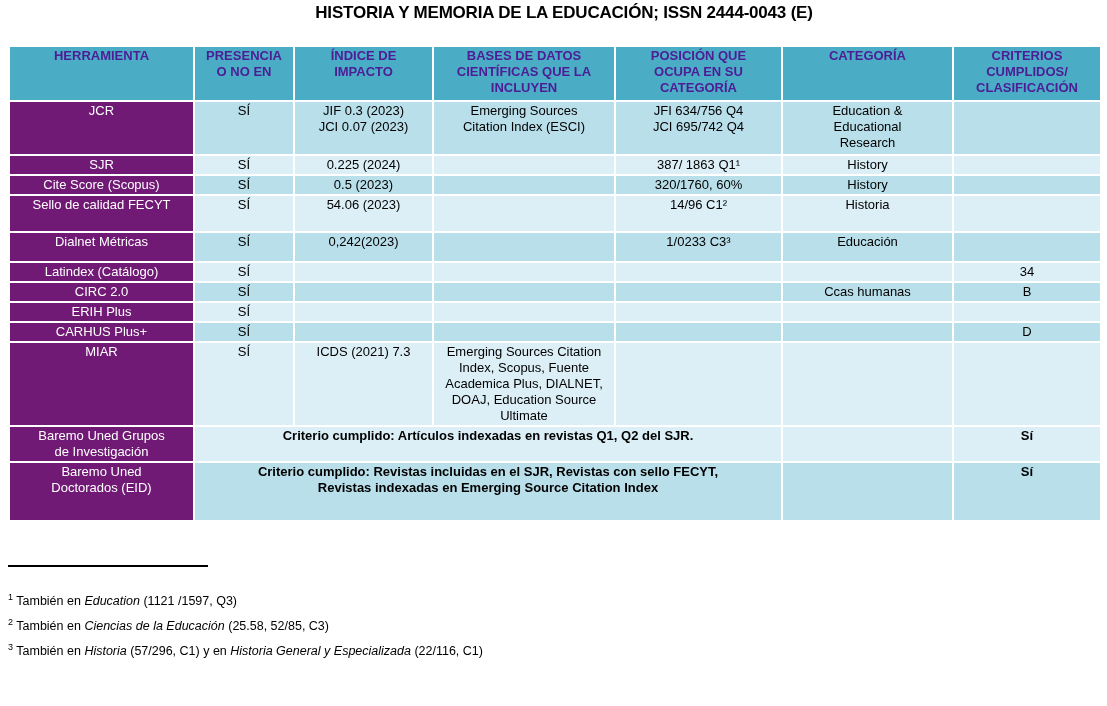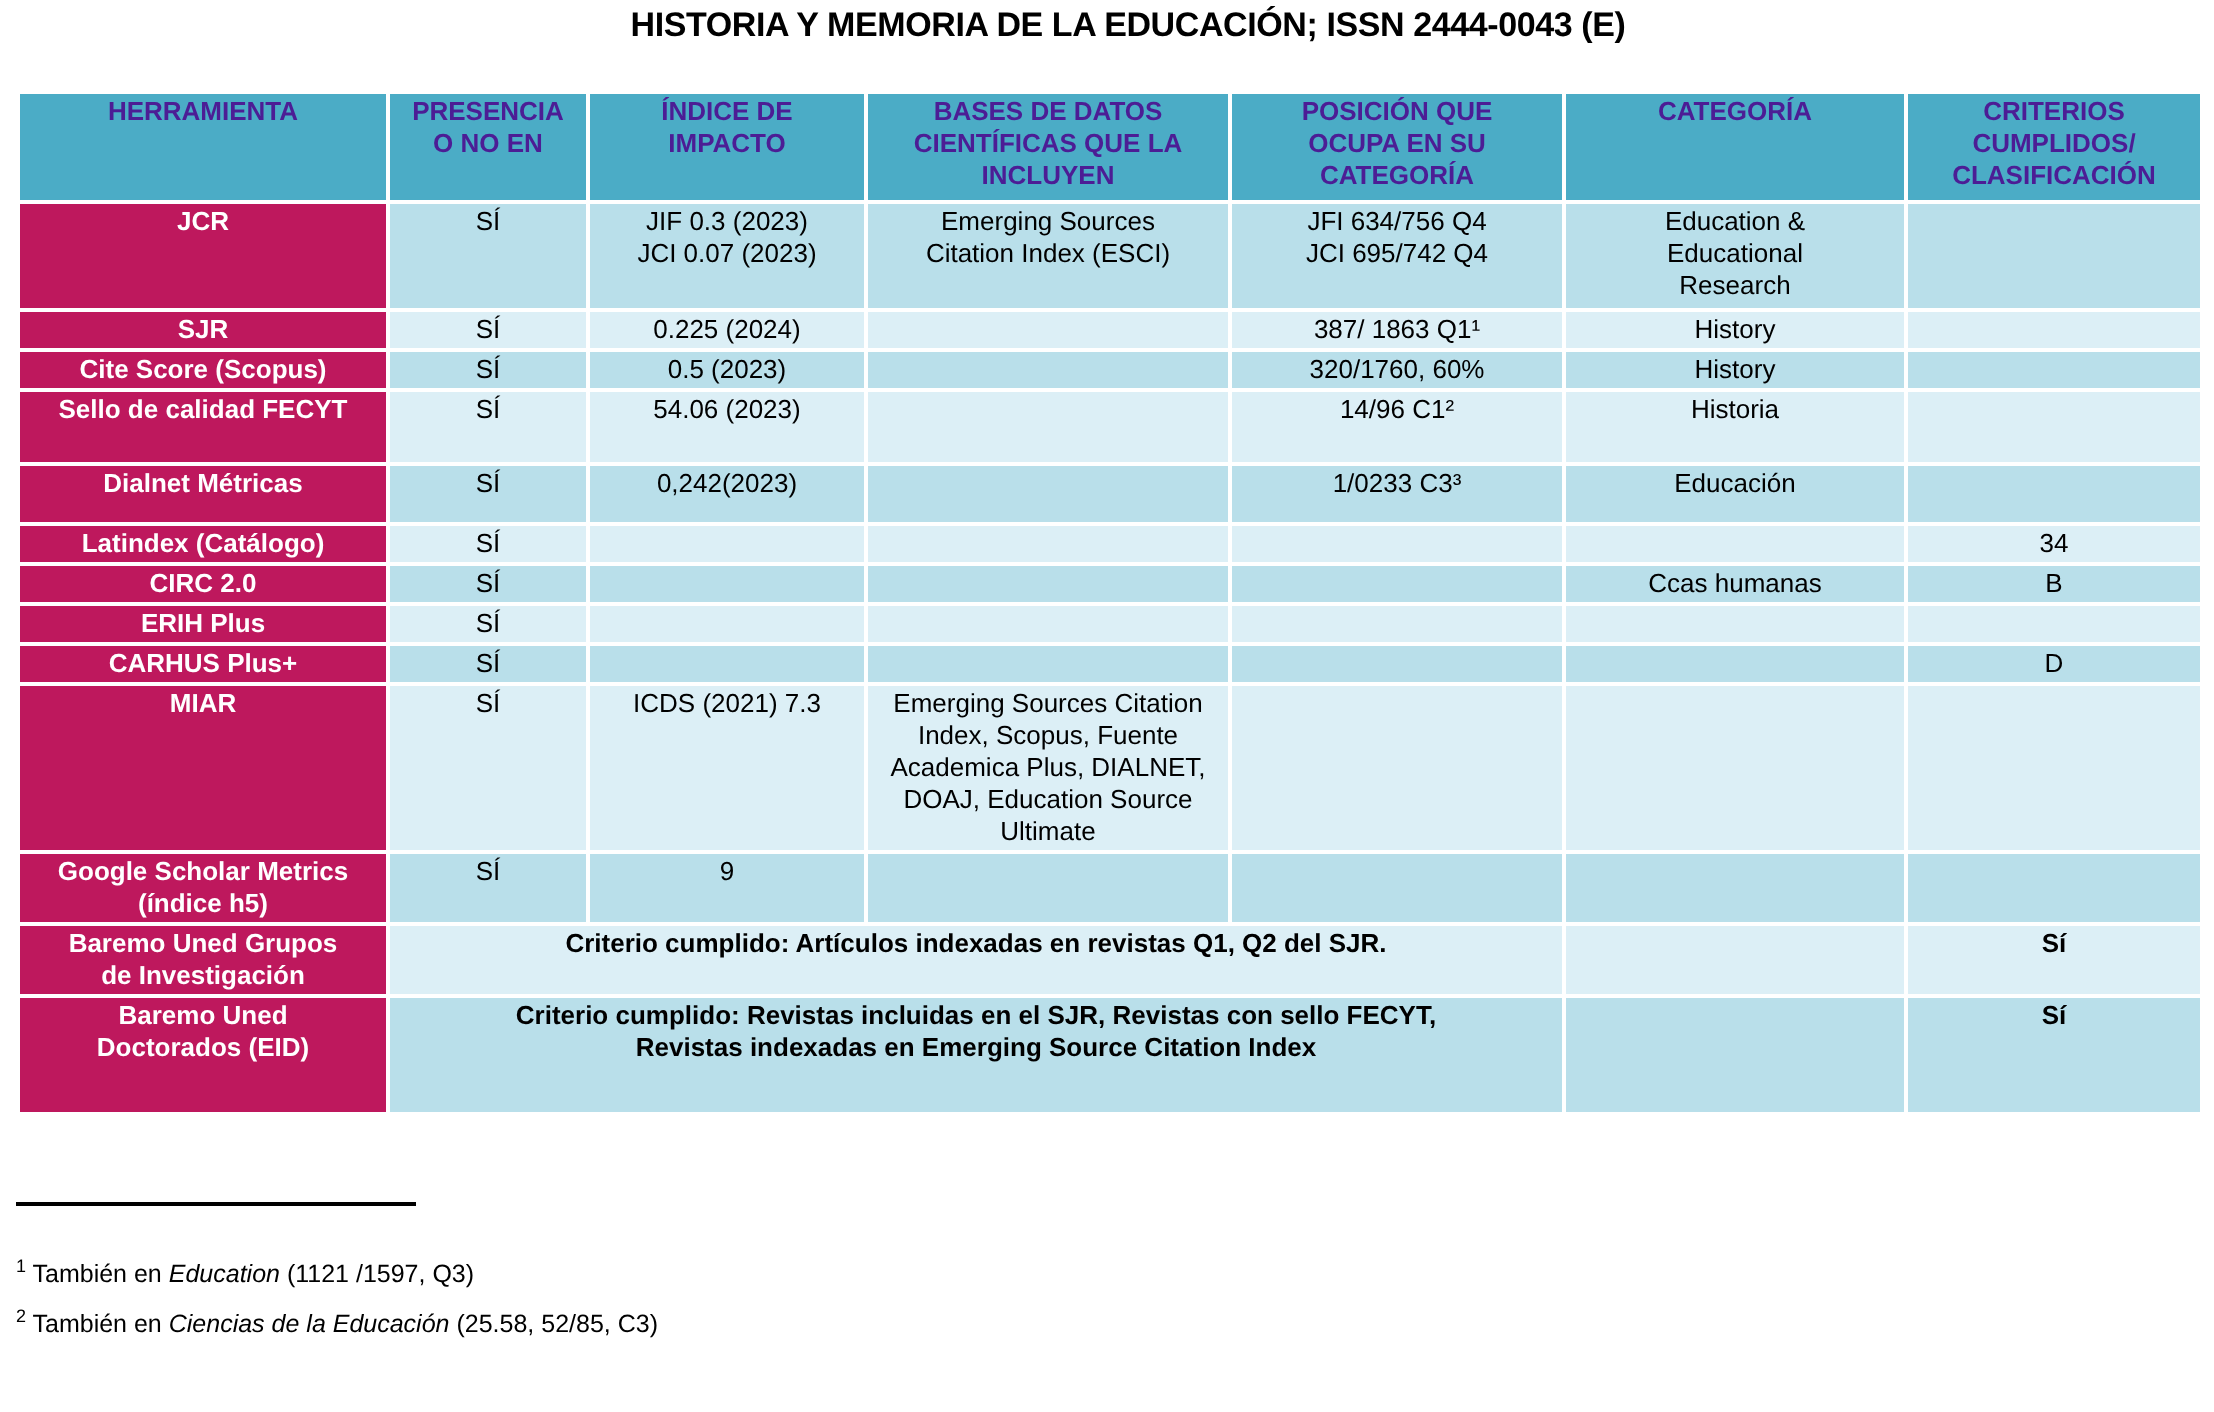--- a/index.html
+++ b/index.html
@@ -34,23 +34,23 @@
     white-space: pre-line;
     overflow: hidden;
     text-align: center;
   }
   table.metrics th {
     background: #4BACC6;
     color: #4c1d95;
     font-weight: bold;
   }
   td.tool {
-    background: #be185d;
+    background: #701a75;
     color: #ffffff;
-    font-weight: bold;
+    font-weight: normal;
     text-align: left;
     padding-left: 6px;
     font-size: 13.5px;
     line-height: 17px;
   }
   td.vmid { vertical-align: middle; }
   tbody tr.dark td:not(.tool)  { background: #B9DFEA; }
   tbody tr.light td:not(.tool) { background: #DCEFF6; }
   td.sm { font-size: 11px; line-height: 13.5px; padding-top: 2px; }
   .bold { font-weight: bold; }
@@ -193,30 +193,20 @@
       <td>ICDS (2021) 7.3</td>
       <td class="sm">Emerging Sources Citation
 Index, Scopus, Fuente
 Academica Plus, DIALNET,
 DOAJ, Education Source
 Ultimate</td>
       <td></td>
       <td></td>
       <td></td>
     </tr>
-    <tr class="dark" style="height:36px">
-      <td class="tool">Google Scholar Metrics
-(índice h5)</td>
-      <td>SÍ</td>
-      <td>9</td>
-      <td></td>
-      <td></td>
-      <td></td>
-      <td></td>
-    </tr>
     <tr class="light" style="height:33px">
       <td class="tool">Baremo Uned Grupos
 de Investigación</td>
       <td colspan="4" class="bold">Criterio cumplido: Artículos indexadas en revistas Q1, Q2 del SJR.</td>
       <td></td>
       <td class="bold">Sí</td>
     </tr>
     <tr class="dark" style="height:59px">
       <td class="tool">Baremo Uned
 Doctorados (EID)</td>
@@ -226,13 +216,14 @@
       <td class="bold">Sí</td>
     </tr>
   </tbody>
 </table>
 
 <div class="fn-divider"></div>
 
 <div class="footnotes">
   <div class="footnote"><sup>1</sup><span> También en </span><span class="it">Education</span><span> (1121 /1597, Q3)</span><span class="it"></span><span></span></div>
   <div class="footnote"><sup>2</sup><span> También en </span><span class="it">Ciencias de la Educación</span><span> (25.58, 52/85, C3)</span><span class="it"></span><span></span></div>
+  <div class="footnote"><sup>3</sup><span> También en </span><span class="it">Historia</span><span> (57/296, C1) y en </span><span class="it">Historia General y Especializada</span><span> (22/116, C1)</span></div>
 </div>
 
 </body></html>

